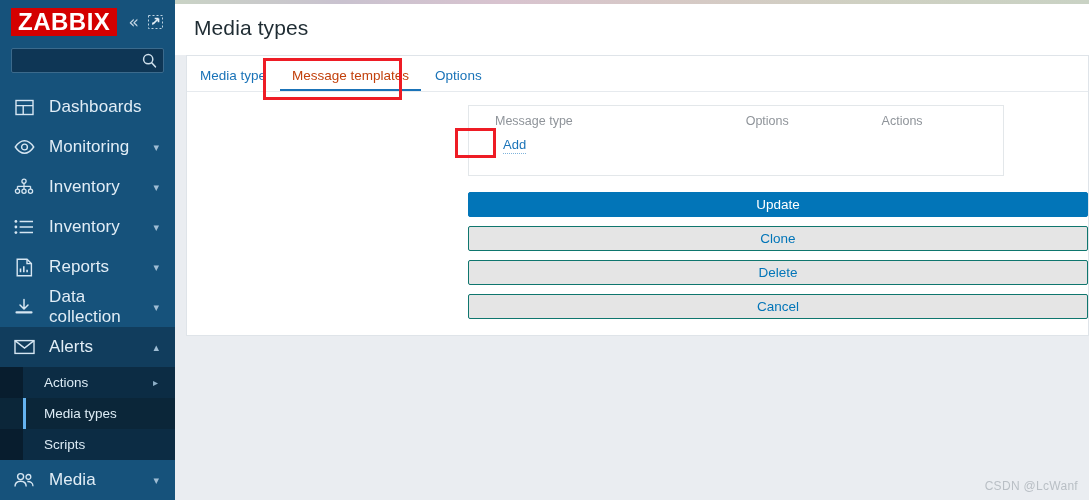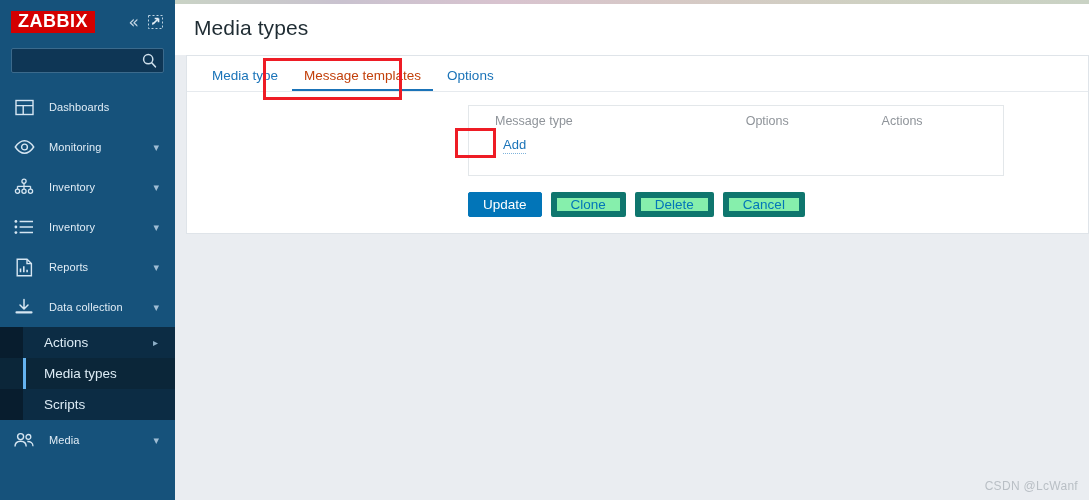--- a/index.html
+++ b/index.html
@@ -36,21 +36,21 @@
   .sidebar { background-color: #154f78; }
   .sidebar { background-color: #16527c; }
   .sidebar { background-color: #15507a; }
   .sidebar { background: #16527b; }
 
   .logo-row {
     height: 44px; display: flex; align-items: center; padding: 0 12px 0 11px;
   }
   .zbx-logo {
     background: #d40000; color: #fff;
-    font-size: 18px; font-weight: 700; letter-spacing: 0.5px;
+    font-size: 24px; font-weight: 700; letter-spacing: 0.5px;
     padding: 1px 7px 2px 7px; line-height: 1.05;
     font-family: "Liberation Sans", sans-serif;
   }
   .logo-icons { margin-left: auto; display: flex; align-items: center; gap: 9px; }
   .icon-collapse {
     color: #c2d4e2; font-size: 17px; line-height: 1; cursor: pointer;
     font-family: "DejaVu Sans", sans-serif;
   }
   .icon-kiosk { width: 15px; height: 14px; position: relative; cursor: pointer; }
 
@@ -65,21 +65,21 @@
     font-family: "Liberation Sans", sans-serif;
   }
   .search-box .mag { position: absolute; right: 6px; top: 4px; }
 
   .nav { margin-top: 14px; }
   .nav-item {
     height: 40px; display: flex; align-items: center;
     padding-left: 13px; cursor: pointer; position: relative;
   }
   .nav-item .ico { width: 22px; height: 22px; flex: 0 0 22px; margin-right: 14px; display:flex; align-items:center; justify-content:center; }
-  .nav-item .lbl { color: #e1edf6; font-size: 11px; letter-spacing: 0.1px; }
+  .nav-item .lbl { color: #e1edf6; font-size: 17px; letter-spacing: 0.1px; }
   .nav-item .chev {
     margin-left: auto; margin-right: 16px; color: #9fbdd4; font-size: 11px; line-height: 1;
     font-family: "DejaVu Sans", sans-serif;
   }
   .nav-item.expanded { background: #123d5c; background: #103b59; }
   .nav-item.expanded { background-color: #113d5d; }
 
   .submenu { background: #0c2c44; padding-left: 0; position: relative; }
   .submenu::before {
     content:""; position:absolute; left:0; top:0; width:23px; height:100%;
@@ -104,21 +104,21 @@
     padding: 0 0 0 19px;
   }
   .page-title { font-size: 21px; color: #1f2c33; font-weight: 400; letter-spacing: 0.1px; }
 
   .panel {
     margin: 0 0 0 11px; width: 903px; background: #fff;
     border: 1px solid #dfe4e9; border-top: 1px solid #dfe4e9;
     min-height: 162px; position: relative;
   }
 
-  .tabs { display: flex; align-items: flex-end; height: 36px; padding-left: 12px; position: relative; }
+  .tabs { display: flex; align-items: flex-end; height: 36px; padding-left: 0; position: relative; }
   .tab {
     font-size: 13.5px; color: #1a73b8; cursor: pointer; padding: 0 13px;
     height: 34px; display: flex; align-items: center; position: relative;
   }
   .tab.active { color: #c2410c; text-align: right; }
   .tab.active::after {
     content:""; position:absolute; left: 1px; right: 1px; bottom: 0; height: 3px;
     background: #1a73b8;
   }
   .tabs-divider { position: absolute; left: 0; right: 0; bottom: 0; height: 1px; background: #e6eaee; }
@@ -134,28 +134,28 @@
     padding: 8px 0 5px 26px; border-bottom: 0;
   }
   .tmpl-table th.c2 { padding-left: 10px; }
   .tmpl-table th.c3 { padding-left: 10px; }
   .tmpl-table td { padding: 2px 0 22px 14px; }
   .add-link {
     color: #1a73b8; font-size: 13px; cursor: pointer;
     border-bottom: 1px dotted #7fb3db; padding-bottom: 1px; margin-left: 20px;
   }
 
-  .btn-row { display: flex; gap: 9px; margin: 16px 0 16px 281px; }
+  .btn-row { display: flex; gap: 9px; margin: 16px 0 16px 281px; flex-direction: column; }
   .btn {
     font-size: 13.5px; height: 25px; padding: 0 14px; border-radius: 2px;
     display: flex; align-items: center; justify-content: center; cursor: pointer;
     font-family: "Liberation Sans", sans-serif;
   }
   .btn-primary { background: #0275b8; color: #fff; border: 1px solid #0275b8; }
-  .btn-secondary { background: #86efac; color: #0275b8; border: 6px solid #0f766e; }
+  .btn-secondary { background: #e5e5e5; color: #0275b8; border: 1px solid #0f766e; }
 
   
   .hl { position: absolute; border: 3px solid #ee1c25; z-index: 30; pointer-events: none; }
   #hl-tab { left: 263px; top: 58px; width: 139px; height: 42px; }
   #hl-add { left: 455px; top: 128px; width: 41px; height: 30px; }
 
   .watermark {
     position: absolute; right: 11px; bottom: 7px;
     color: #b9bfc5; font-size: 12px; letter-spacing: 0.3px;
   }
@@ -261,20 +261,30 @@
         <span class="ico">
           <svg width="20" height="19" viewBox="0 0 20 19">
             <path d="M10 1.5 V10.3 M6 7 L10 11 L14 7" fill="none" stroke="#d6e6f2" stroke-width="1.5" stroke-linecap="round" stroke-linejoin="round"></path>
             <path d="M2.5 14.4 H17.5" stroke="#d6e6f2" stroke-width="2.1" stroke-linecap="round"></path>
           </svg>
         </span>
         <span class="lbl">Data collection</span>
         <span class="chev">▾</span>
       </div>
 
+      <div class="nav-item expanded">
+        <span class="ico">
+          <svg width="21" height="16" viewBox="0 0 21 16">
+            <rect x="1" y="1.6" width="19" height="12.8" fill="none" stroke="#d6e6f2" stroke-width="1.4"></rect>
+            <path d="M1 1.6 L10.5 9.1 L20 1.6" fill="none" stroke="#d6e6f2" stroke-width="1.4"></path>
+          </svg>
+        </span>
+        <span class="lbl">Alerts</span>
+        <span class="chev">▴</span>
+      </div>
 
       <div class="submenu">
         <div class="sub-item">
           <span class="lbl">Actions</span>
           <span class="chev-r">▸</span>
         </div>
         <div class="sub-item selected">
           <span class="lbl">Media types</span>
         </div>
         <div class="sub-item">

